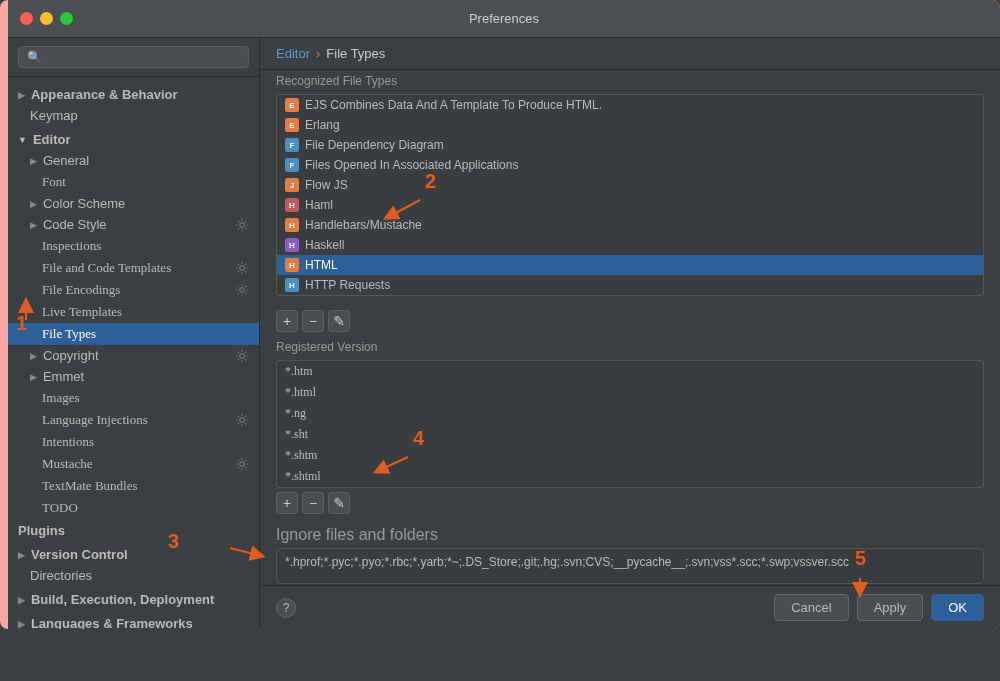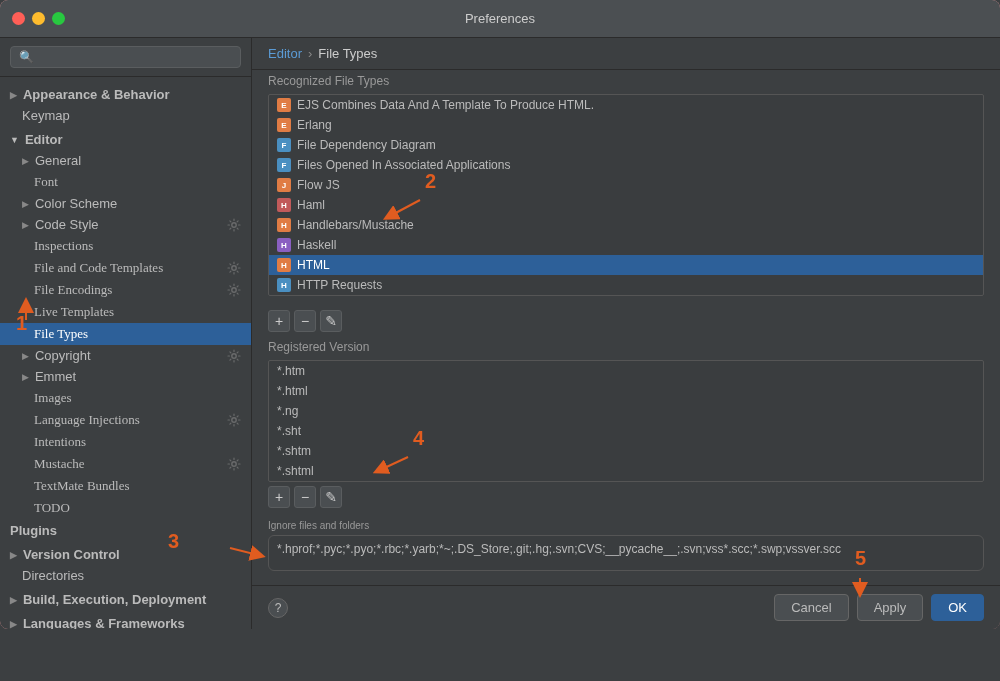--- a/index.html
+++ b/index.html
@@ -1,18 +1,18 @@
 <!DOCTYPE html>
 <html><head>
   <meta charset="utf-8">
   <style>
     * { box-sizing: border-box; margin: 0; padding: 0; }
     body { font-family: -apple-system, BlinkMacSystemFont, 'Helvetica Neue', Arial, sans-serif; font-size: 13px; background: #3c3f41; color: #bbbbbb; width: 1000px; height: 681px; overflow: hidden; }
 
-    .window { width: 1000px; height: 629px; display: flex; flex-direction: column; background: #fca5a5; border-radius: 8px; overflow: hidden; }
+    .window { width: 1000px; height: 629px; display: flex; flex-direction: column; background: #fca5a5; border-radius: 8px; overflow: hidden; padding-left: 8px; }
 
     .titlebar { height: 38px; background: #4b4f52; display: flex; align-items: center; justify-content: center; position: relative; border-bottom: 1px solid #2b2b2b; }
     .window-controls { position: absolute; left: 12px; display: flex; gap: 7px; }
     .win-btn { width: 13px; height: 13px; border-radius: 50%; border: none; cursor: pointer; }
     .win-btn.close { background: #ff5f57; }
     .win-btn.minimize { background: #febc2e; }
     .win-btn.maximize { background: #28c840; }
     .title { font-size: 13px; color: #cccccc; font-weight: 500; }
 
     .main-content { display: flex; flex: 1; overflow: hidden; }
@@ -57,36 +57,36 @@
     .file-icon.blue { background: #4a8fc1; color: white; }
     .file-icon.purple { background: #8a5fc1; color: white; }
     .file-icon.red { background: #c15a5a; color: white; }
 
     .toolbar-row { display: flex; align-items: center; gap: 4px; padding: 4px 0; }
     .tool-btn { background: #4a4e51; border: 1px solid #5a5d5f; border-radius: 3px; width: 22px; height: 22px; display: flex; align-items: center; justify-content: center; cursor: pointer; color: #cccccc; font-size: 14px; line-height: 1; }
     .pattern-item { padding: 3px 8px; cursor: pointer; display: flex; align-items: center; font-size: 12px; color: #bbbbbb; border-radius: 0; }
     .pattern-item.selected { background: #2d6099; color: #ffffff; }
 
     .ignore-section { margin-top: 8px; }
-    .ignore-label { font-size: 10px; color: #999; margin-bottom: 4px; }
+    .ignore-label { font-size: 16px; color: #999; margin-bottom: 4px; }
     .ignore-field { background: #3a3d3f; border: 1px solid #555; border-radius: 6px; padding: 6px 8px; font-size: 12px; color: #bbbbbb; width: 100%; min-height: 36px; word-break: break-all; }
 
     
     .bottom-bar { padding: 8px 16px; border-top: 1px solid #2b2b2b; display: flex; align-items: center; justify-content: space-between; background: #3c3f41; }
     .bottom-left { display: flex; align-items: center; }
     .help-btn { width: 20px; height: 20px; border-radius: 50%; border: 1px solid #666; background: #4a4e51; color: #bbbbbb; font-size: 12px; display: flex; align-items: center; justify-content: center; cursor: pointer; }
     .bottom-right { display: flex; gap: 8px; }
     .action-btn { padding: 5px 16px; border-radius: 4px; font-size: 13px; cursor: pointer; border: 1px solid #666; background: #4a4e51; color: #bbbbbb; }
     .action-btn.primary { background: #2d6099; border-color: #2d6099; color: #ffffff; }
 
     .panel-scroll { flex: 1; overflow-y: auto; padding: 0 16px 8px 16px; }
     .panel-scroll::-webkit-scrollbar { width: 6px; }
     .panel-scroll::-webkit-scrollbar-thumb { background: #5a5d5f; border-radius: 3px; }
 
-    .patterns-list-box { border: 1px solid #555; border-radius: 2px; background: #3a3d3f; overflow: hidden; }
+    .patterns-list-box { border: 1px solid #555; border-radius: 2px; background: #3a3d3f; overflow: hidden; font-family: Liberation Serif, serif; }
   </style>
 </head>
 <body>
 
 <div class="window">
 
   <div class="titlebar">
     <div class="window-controls">
       <button class="win-btn close"></button>
       <button class="win-btn minimize"></button>

